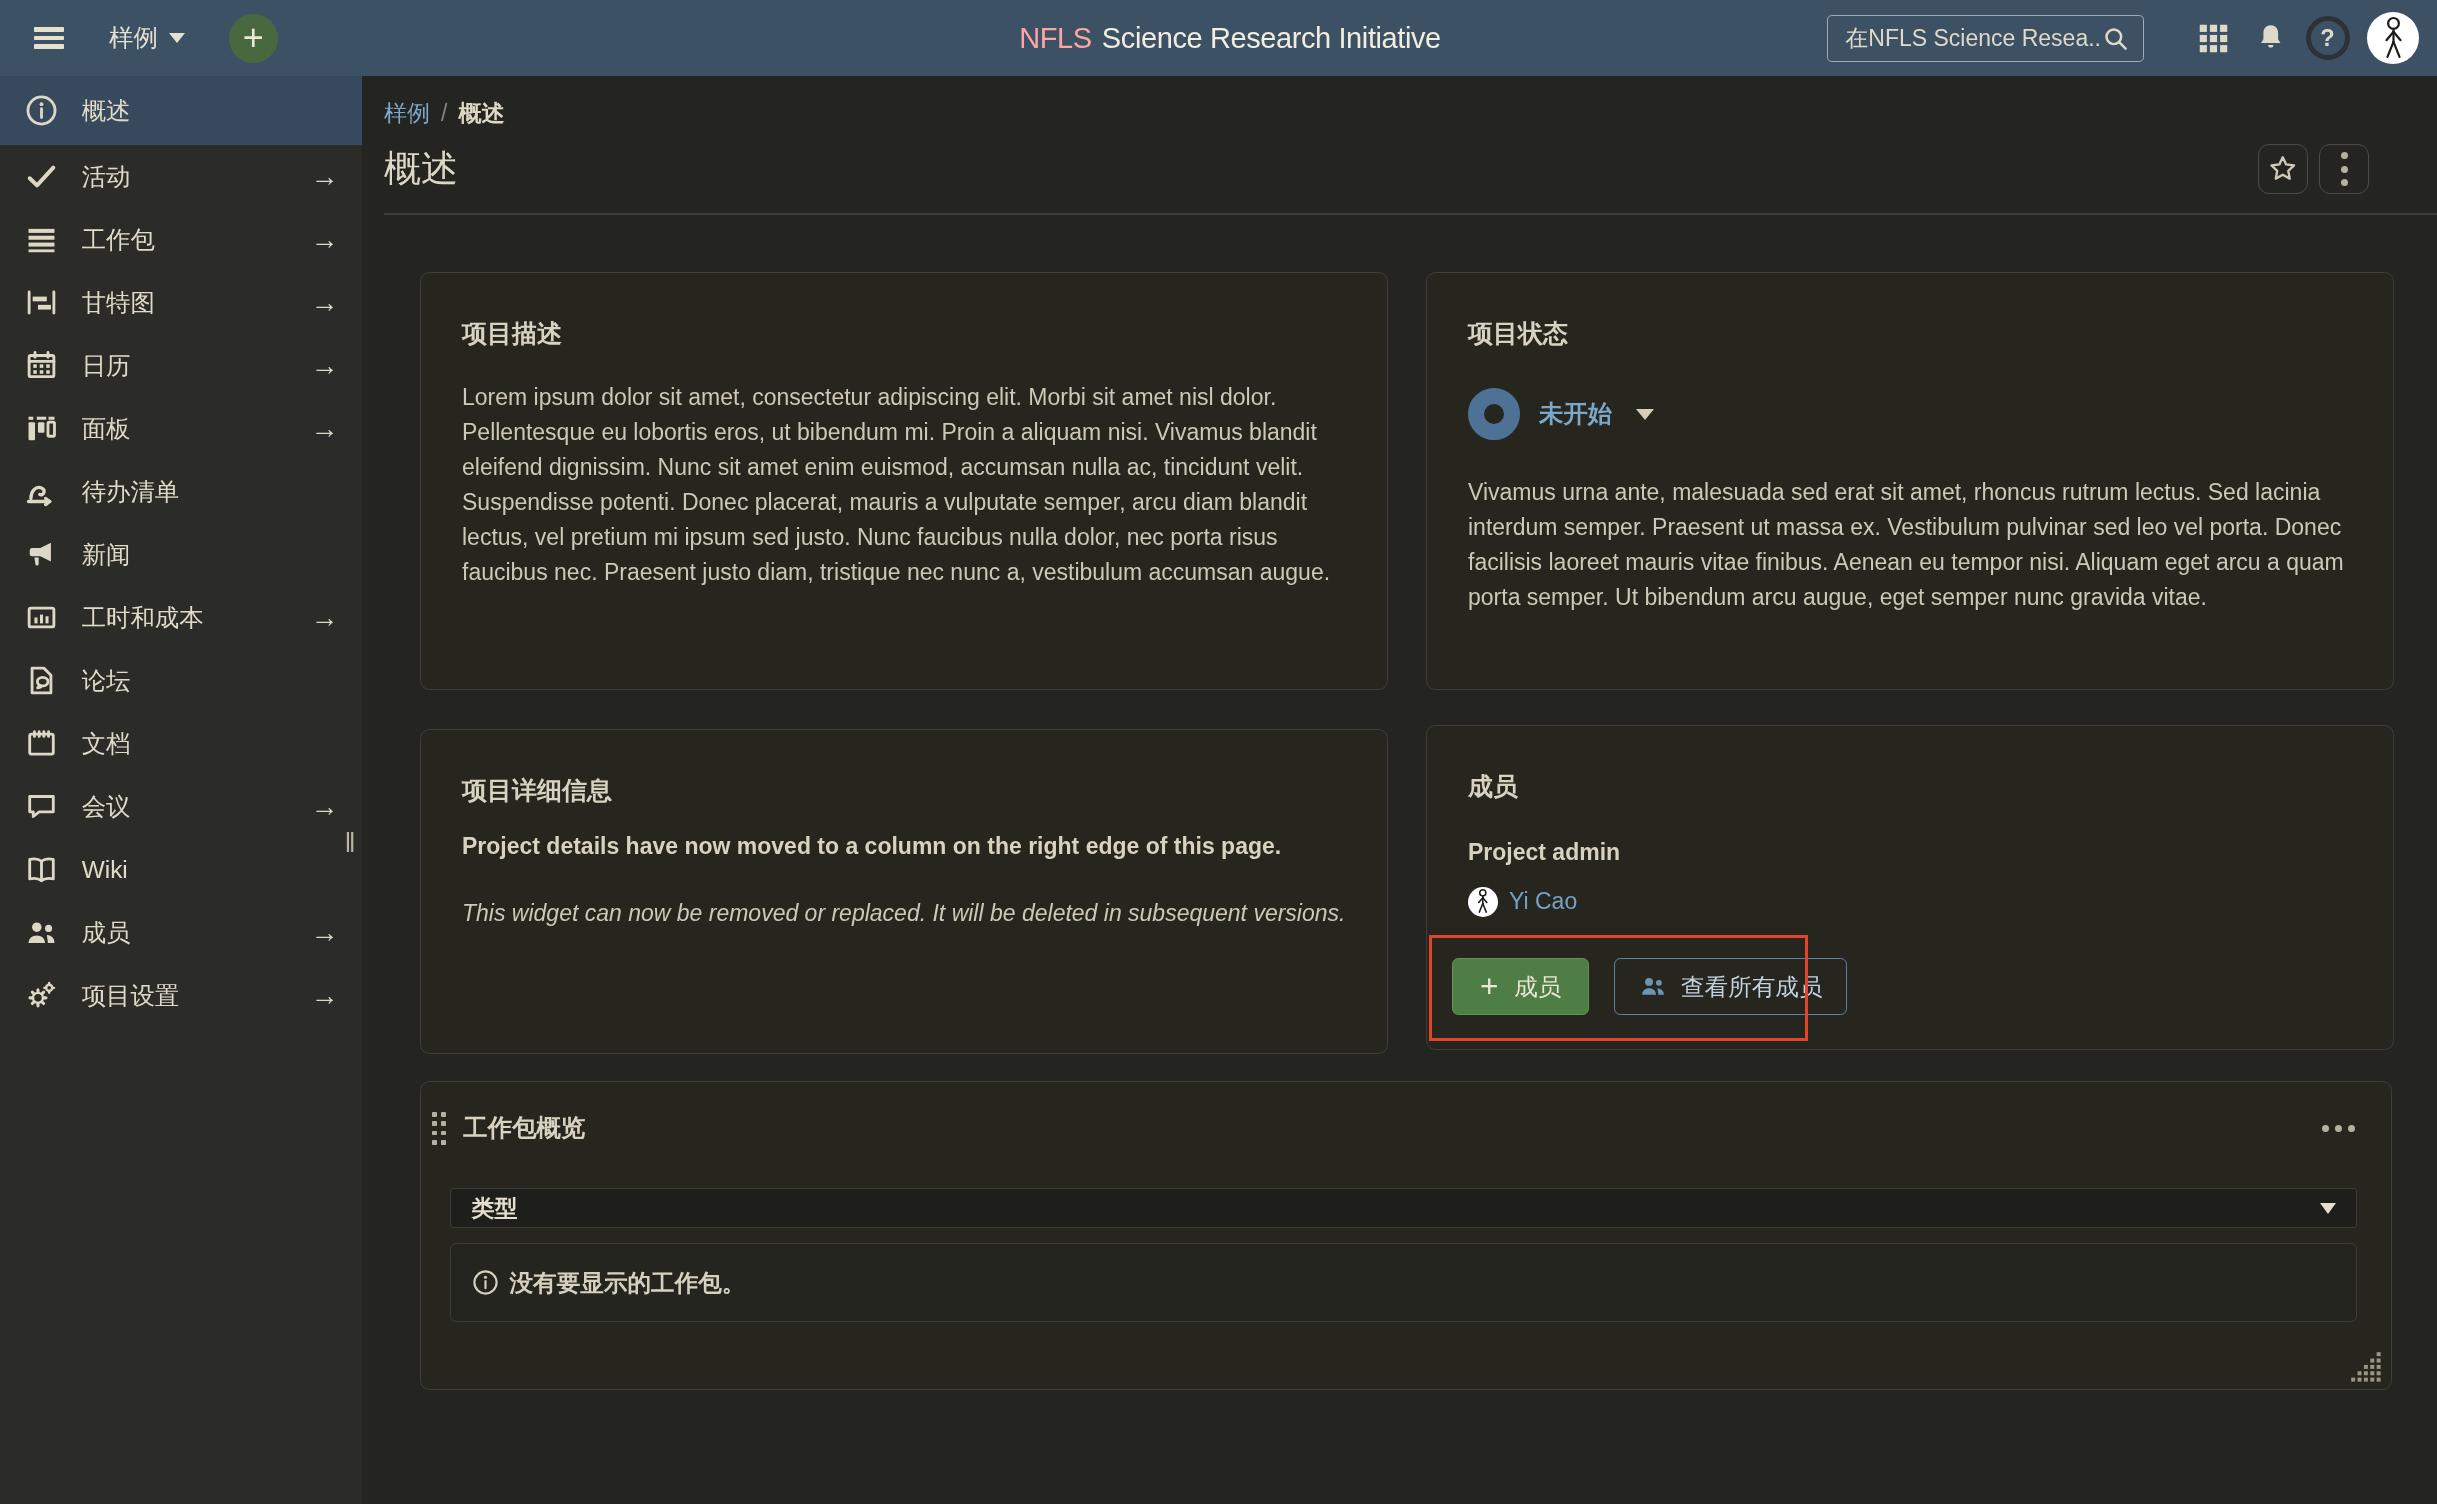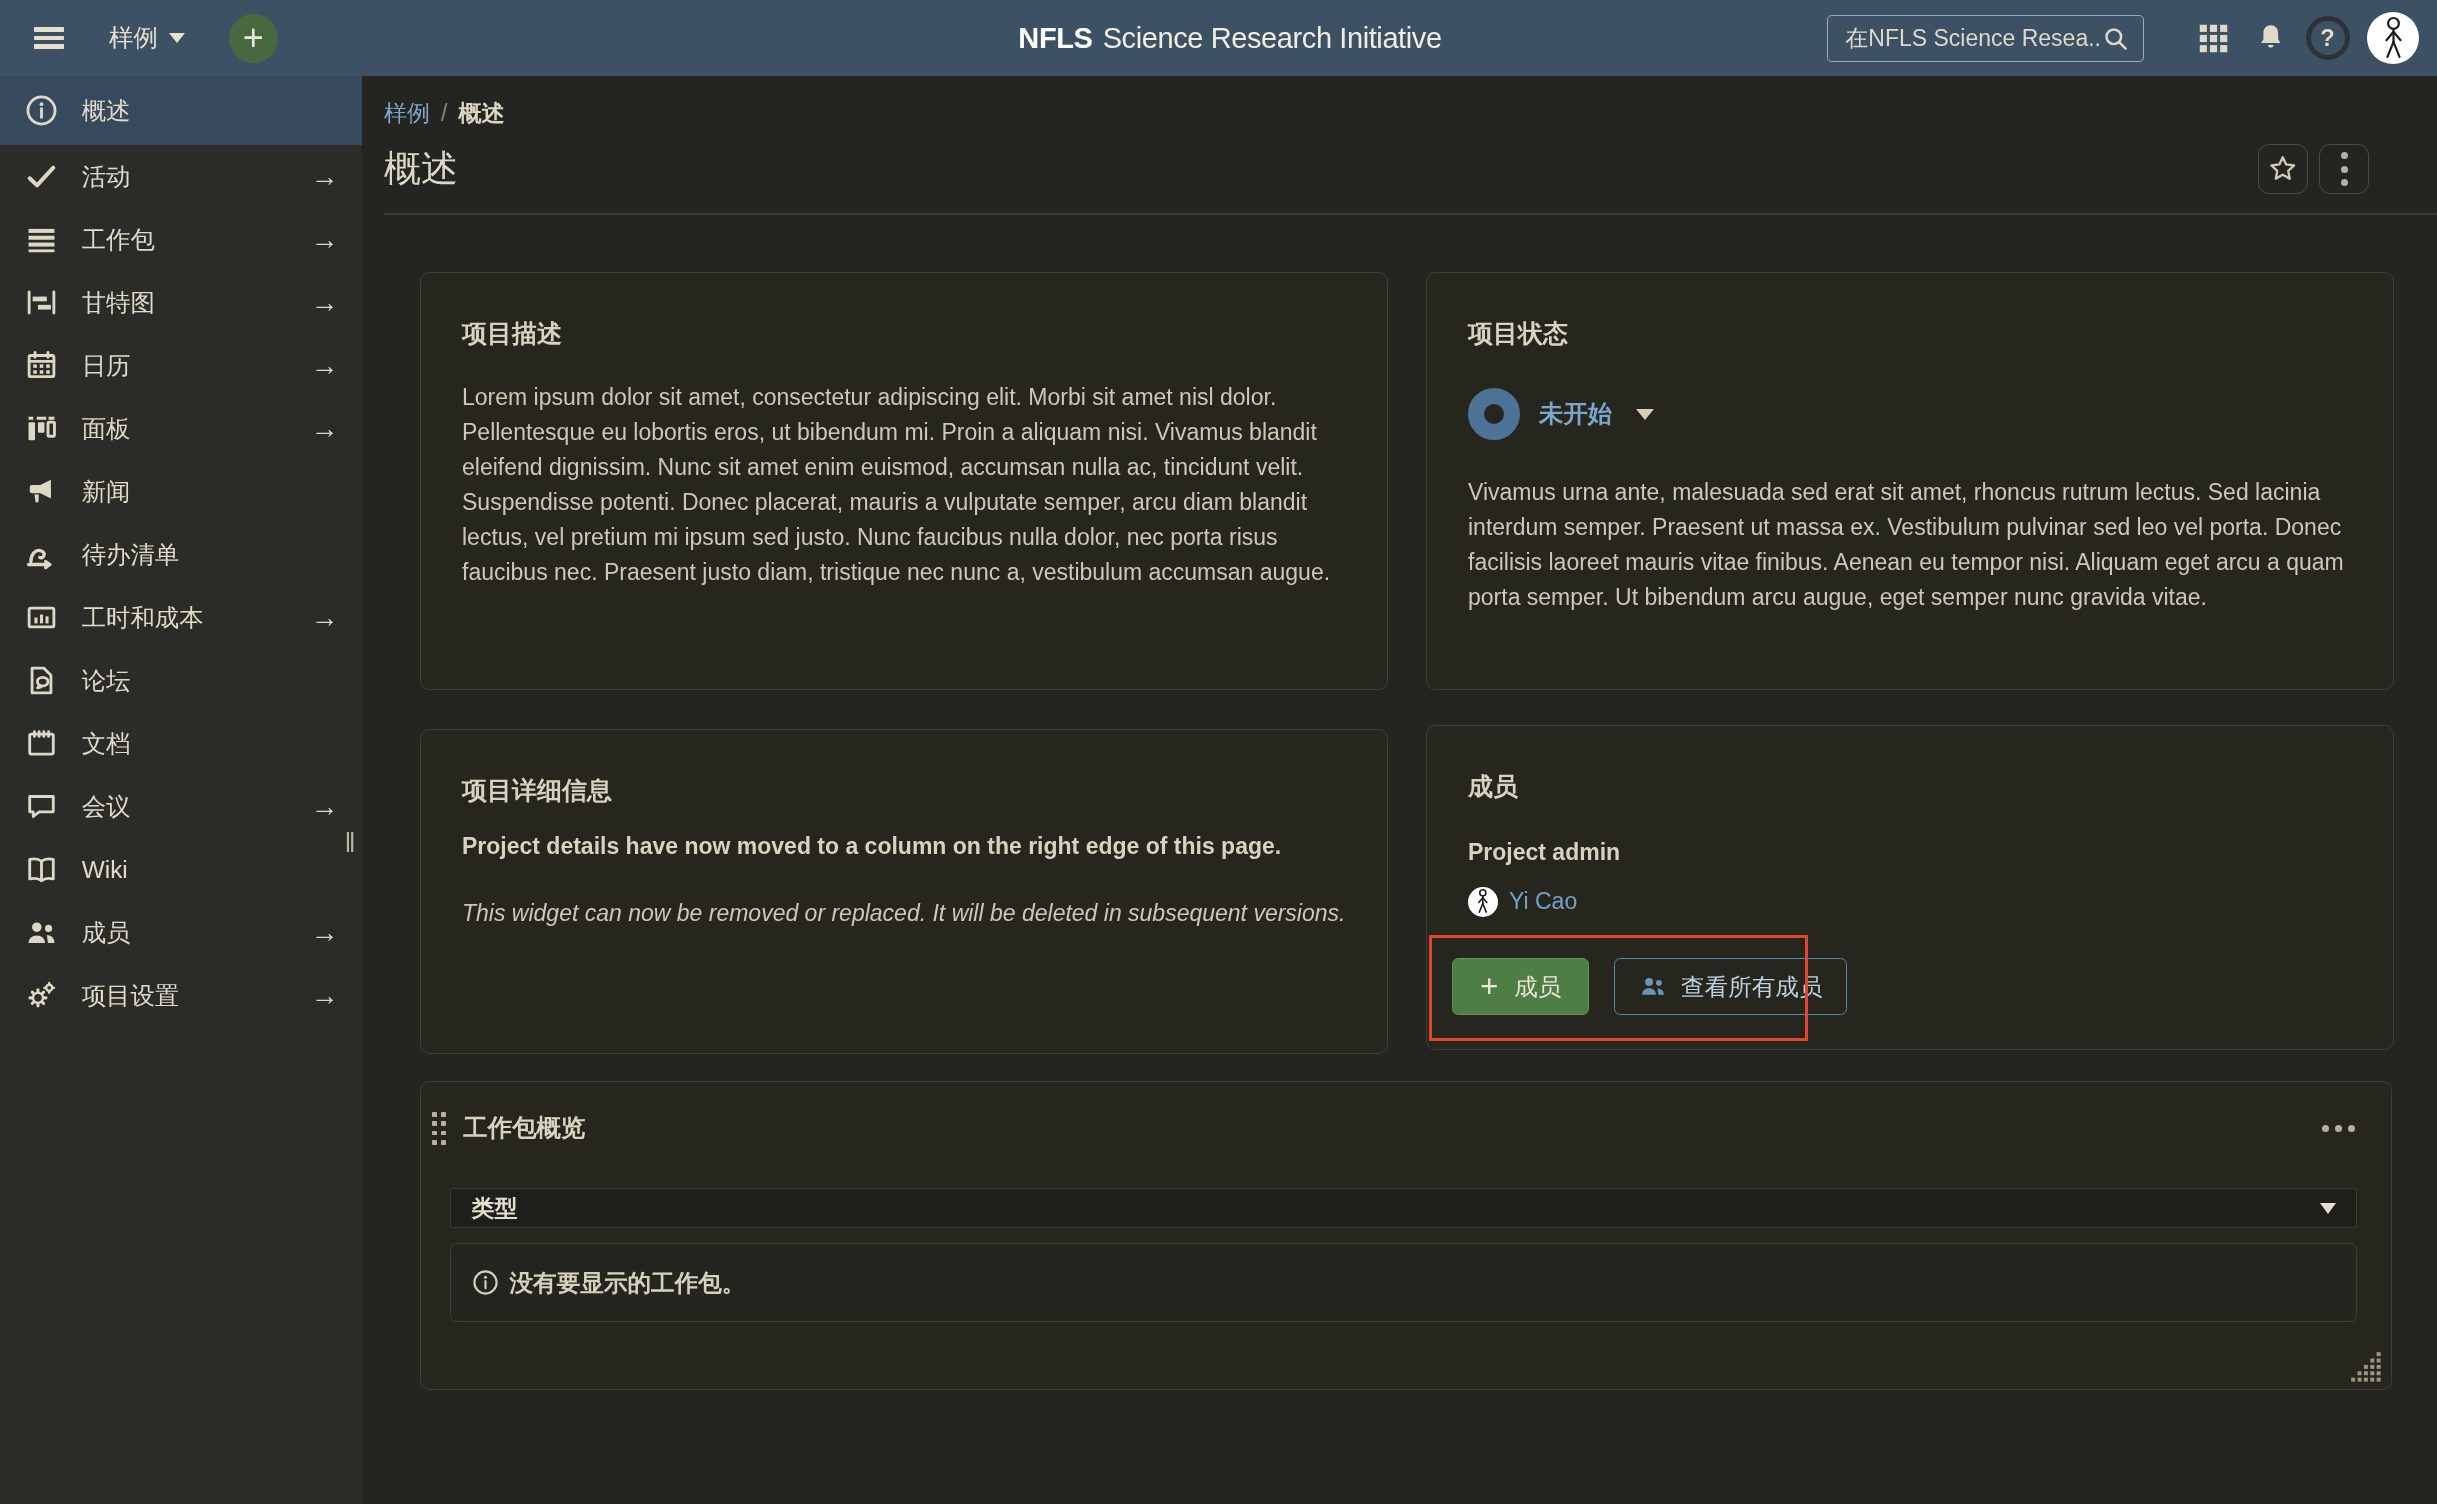--- a/index.html
+++ b/index.html
@@ -11,21 +11,21 @@
   .topbar { position:absolute; left:0; top:0; width:2438px; height:76px; background:#3d5164; z-index:20; }
   .topbar-left { position:absolute; left:0; top:0; height:76px; display:flex; align-items:center; padding-left:20.5px; }
   .hamburger { width:57px; height:57px; display:flex; align-items:center; justify-content:center; cursor:pointer; }
   .hamburger .bars { width:30px; height:22px; display:flex; flex-direction:column; justify-content:space-between; }
   .hamburger .bars span { display:block; height:4.7px; background:#e6e1cf; border-radius:0.8px; }
   .proj-select { display:flex; align-items:center; gap:11px; margin-left:31.5px; cursor:pointer; }
   .proj-select .lbl { font-size:24.4px; color:#e6e1cf; }
   .caret-down { width:0; height:0; border-left:8.7px solid transparent; border-right:8.7px solid transparent; border-top:10.2px solid #e6e1cf; }
   .plus-btn { margin-left:44px; width:49px; height:49px; border-radius:50%; background:#48683f; border:none; color:#ece7d6; font-size:36px; line-height:44px; display:flex; align-items:center; justify-content:center; cursor:pointer; font-weight:300; }
   .app-title { position:absolute; left:50%; top:0; transform:translateX(-50%); height:76px; display:flex; align-items:center; font-size:29px; letter-spacing:-0.4px; color:#f1ede0; white-space:nowrap; font-weight:500; }
-  .app-title .prefix { color:#ffffff; margin-right:10.2px; font-weight:700;margin-left:22px; }
+  .app-title .prefix { color:#fca5a5; margin-right:10.2px; font-weight:400;margin-left:22px; }
   .topbar-right { position:absolute; right:0; top:0; height:76px; display:flex; align-items:center; gap:0; padding-right:19px; }
   .search-box { width:317px; height:47px; border:1.6px solid rgba(214,220,224,0.65); border-radius:4.7px; display:flex; align-items:center; padding:0 14px 0 17.3px; margin-right:41px; }
   .search-box input { flex:1; background:transparent; border:none; outline:none; font-size:23px; color:#e3decd; font-family:inherit; min-width:0; }
   .search-box input::placeholder { color:#ded9c8; opacity:1; }
   .tb-icon { width:57px; height:76px; display:flex; align-items:center; justify-content:center; cursor:pointer; }
   .help-ring { width:44px; height:44px; border-radius:50%; border:5.5px solid #2e3237; color:#ded9c8; font-size:23.6px; font-weight:700; display:flex; align-items:center; justify-content:center; }
   .avatar { width:52px; height:52px; border-radius:50%; background:#ffffff; display:flex; align-items:center; justify-content:center; overflow:hidden; cursor:pointer; margin-left:11px; }
 
   
   .sidebar { position:absolute; left:0; top:76px; width:362px; height:1429px; background:#2b2b28; z-index:10; }
@@ -246,38 +246,38 @@
               <rect x="11" y="8.6" width="5.5" height="9" rx="1"></rect>
             </g>
             <rect x="19.5" y="8.6" width="5.5" height="12" rx="1"></rect>
           </svg>
       </span>
       <span class="lbl">面板</span>
       <span class="arrow">→</span>
     </div>
     <div class="side-item">
       <span class="ico">
-        <svg class="sico" width="33" height="33" viewBox="0 0 28 28">
-            <g class="fill">
-              <path d="M22 4v16l-9-4.5H6a2 2 0 0 1-2-2v-3a2 2 0 0 1 2-2h7z"></path>
-              <path d="M8 16.5h3.6V22a1.4 1.4 0 0 1-2.8 0z"></path>
-            </g>
-          </svg>
-      </span>
-      <span class="lbl">新闻</span>
-    </div>
-    <div class="side-item">
-      <span class="ico">
         <svg class="sico" width="33" height="33" viewBox="0 0 28 28" style="stroke-width:2.8">
             <path d="M5 20c0-6 4-11 9-9 4 1.6 2 7-1.5 5.5"></path>
             <path d="M3 22.5h18"></path>
             <path d="M21 22.5l-3.5-2.6M21 22.5l-3.5 2.6"></path>
           </svg>
       </span>
       <span class="lbl">待办清单</span>
+    </div>
+    <div class="side-item">
+      <span class="ico">
+        <svg class="sico" width="33" height="33" viewBox="0 0 28 28">
+            <g class="fill">
+              <path d="M22 4v16l-9-4.5H6a2 2 0 0 1-2-2v-3a2 2 0 0 1 2-2h7z"></path>
+              <path d="M8 16.5h3.6V22a1.4 1.4 0 0 1-2.8 0z"></path>
+            </g>
+          </svg>
+      </span>
+      <span class="lbl">新闻</span>
     </div>
     <div class="side-item">
       <span class="ico">
         <svg class="sico" width="33" height="33" viewBox="0 0 28 28">
             <rect x="3.5" y="6" width="21" height="16" rx="1.5"></rect>
             <g class="fill">
               <rect x="8" y="14" width="2.6" height="5"></rect>
               <rect x="12.7" y="11.5" width="2.6" height="7.5"></rect>
               <rect x="17.4" y="13" width="2.6" height="6"></rect>
             </g>

